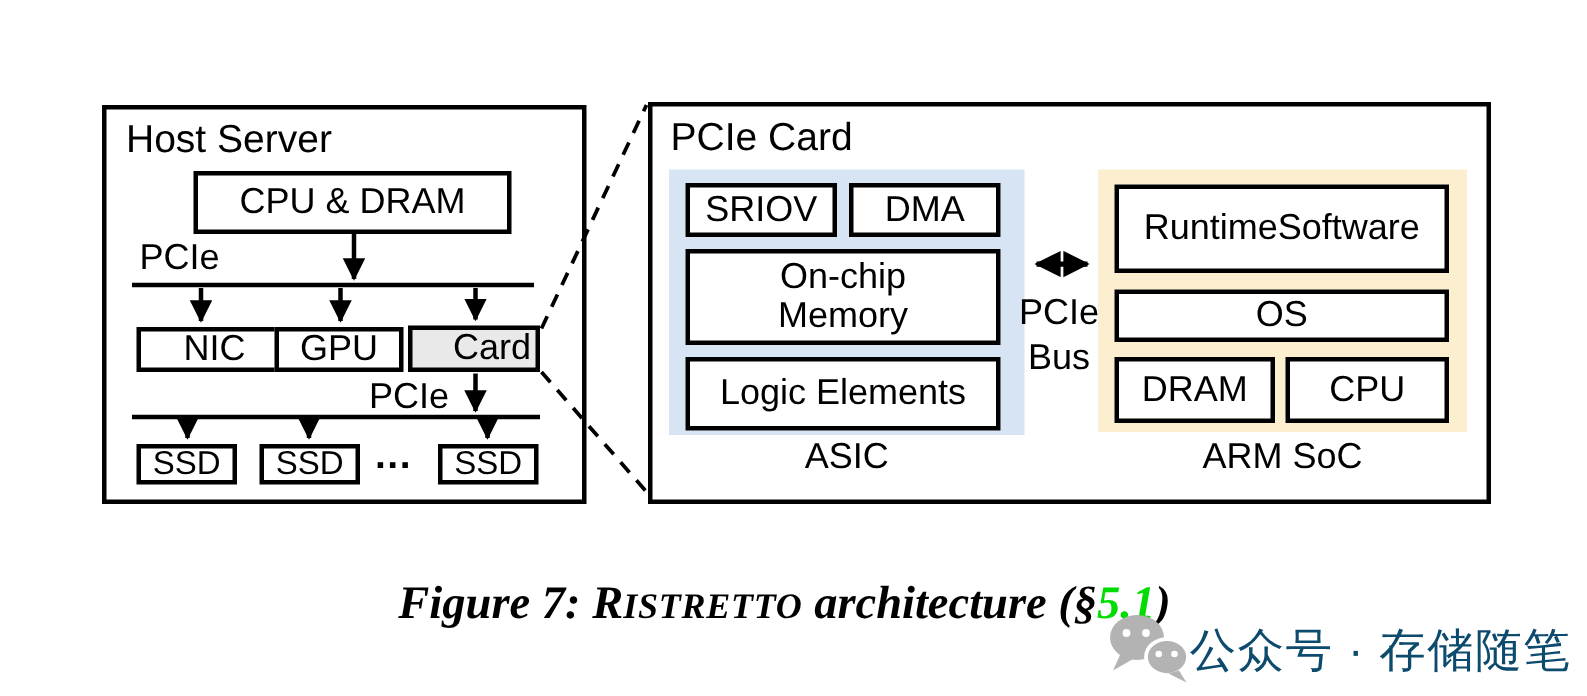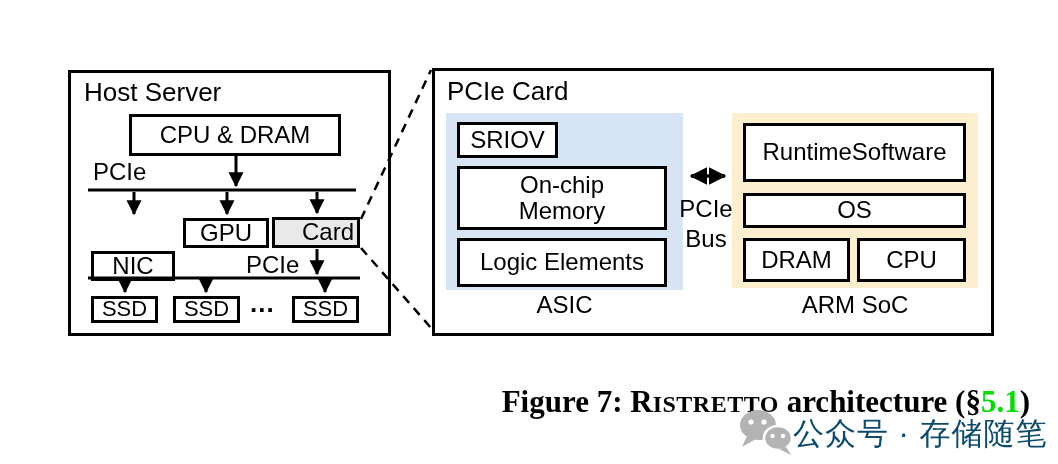--- a/index.html
+++ b/index.html
@@ -7,55 +7,56 @@
           font-family:"Liberation Sans","DejaVu Sans",sans-serif;color:#000;}
   .abs{position:absolute;}
   .outerbox{position:absolute;border:3px solid #000;background:#fff;}
   .box{position:absolute;border:3px solid #000;background:#fff;display:flex;align-items:center;justify-content:center;
        text-align:center;font-size:24px;line-height:1.1;box-sizing:border-box;}
   .panel{position:absolute;}
   .title{position:absolute;font-size:26px;}
   .lbl{position:absolute;font-size:24px;}
   .center{display:flex;align-items:center;justify-content:center;text-align:center;}
   svg.overlay{position:absolute;left:0;top:0;width:1058px;height:464px;pointer-events:none;}
-  #caption{position:absolute;left:0;top:366px;width:1030px;text-align:right;white-space:pre;
-           font-family:"Liberation Serif","DejaVu Serif",serif;font-weight:bold;color:#000;}
+  #caption{position:absolute;left:0;top:366px;width:1030px;text-align:center;white-space:pre;
+           font-family:"Liberation Serif","DejaVu Serif",serif;font-weight:bold;color:#000;font-style:italic;}
   .cap-lg{font-size:31px;}
   .cap-sm{font-size:24px;letter-spacing:0.5px;}
   #wm-text{position:absolute;left:793px;top:413px;font-size:31px;letter-spacing:1px;}
   .dots{position:absolute;font-weight:bold;font-size:26px;letter-spacing:1px;}
 </style>
 </head>
 <body>
 
 <div id="canvas">
 
   <div class="outerbox" style="left:68px;top:70px;width:317px;height:260px;"></div>
   <div class="title" style="left:84px;top:77px;">Host Server</div>
 
   <div class="box" style="left:129px;top:114px;width:212px;height:42px;">CPU &amp; DRAM</div>
 
   <div class="lbl" style="left:93px;top:158px;">PCIe</div>
 
-  <div class="box" style="left:91px;top:218px;width:84px;height:30px;margin-top:33px;">NIC</div>
+  <div class="box" style="left:91px;top:218px;width:104px;height:30px;">NIC</div>
   <div class="box" style="left:183px;top:218px;width:86px;height:30px;">GPU</div>
   <div class="box" style="left:272px;top:217px;width:88px;height:31px;background:#E9E9E9;padding-left:24px;">Card</div>
 
   <div class="lbl" style="left:246px;top:251px;">PCIe</div>
 
   <div class="box" style="left:91px;top:296px;width:67px;height:27px;font-size:22px;">SSD</div>
   <div class="box" style="left:173px;top:296px;width:67px;height:27px;font-size:22px;">SSD</div>
   <div class="dots" style="left:250px;top:288px;">...</div>
   <div class="box" style="left:292px;top:296px;width:67px;height:27px;font-size:22px;">SSD</div>
 
   <div class="outerbox" style="left:432px;top:68px;width:556px;height:262px;"></div>
   <div class="title" style="left:447px;top:76px;">PCIe Card</div>
 
   <div class="panel" style="left:446px;top:113px;width:237px;height:177px;background:#D6E4F4;"></div>
   <div class="box" style="left:457px;top:122px;width:101px;height:36px;">SRIOV</div>
+  <div class="box" style="left:566px;top:122px;width:101px;height:36px;">DMA</div>
   <div class="box" style="left:457px;top:166px;width:210px;height:64px;flex-direction:column;">
     <span>On-chip</span>
     <span>Memory</span>
   </div>
   <div class="box" style="left:457px;top:238px;width:210px;height:49px;">Logic Elements</div>
   <div class="lbl center" style="left:446px;top:292px;width:237px;height:26px;">ASIC</div>
 
   <div class="lbl center" style="left:677px;top:196px;width:58px;height:26px;">PCIe</div>
   <div class="lbl center" style="left:677px;top:226px;width:58px;height:26px;">Bus</div>
 

